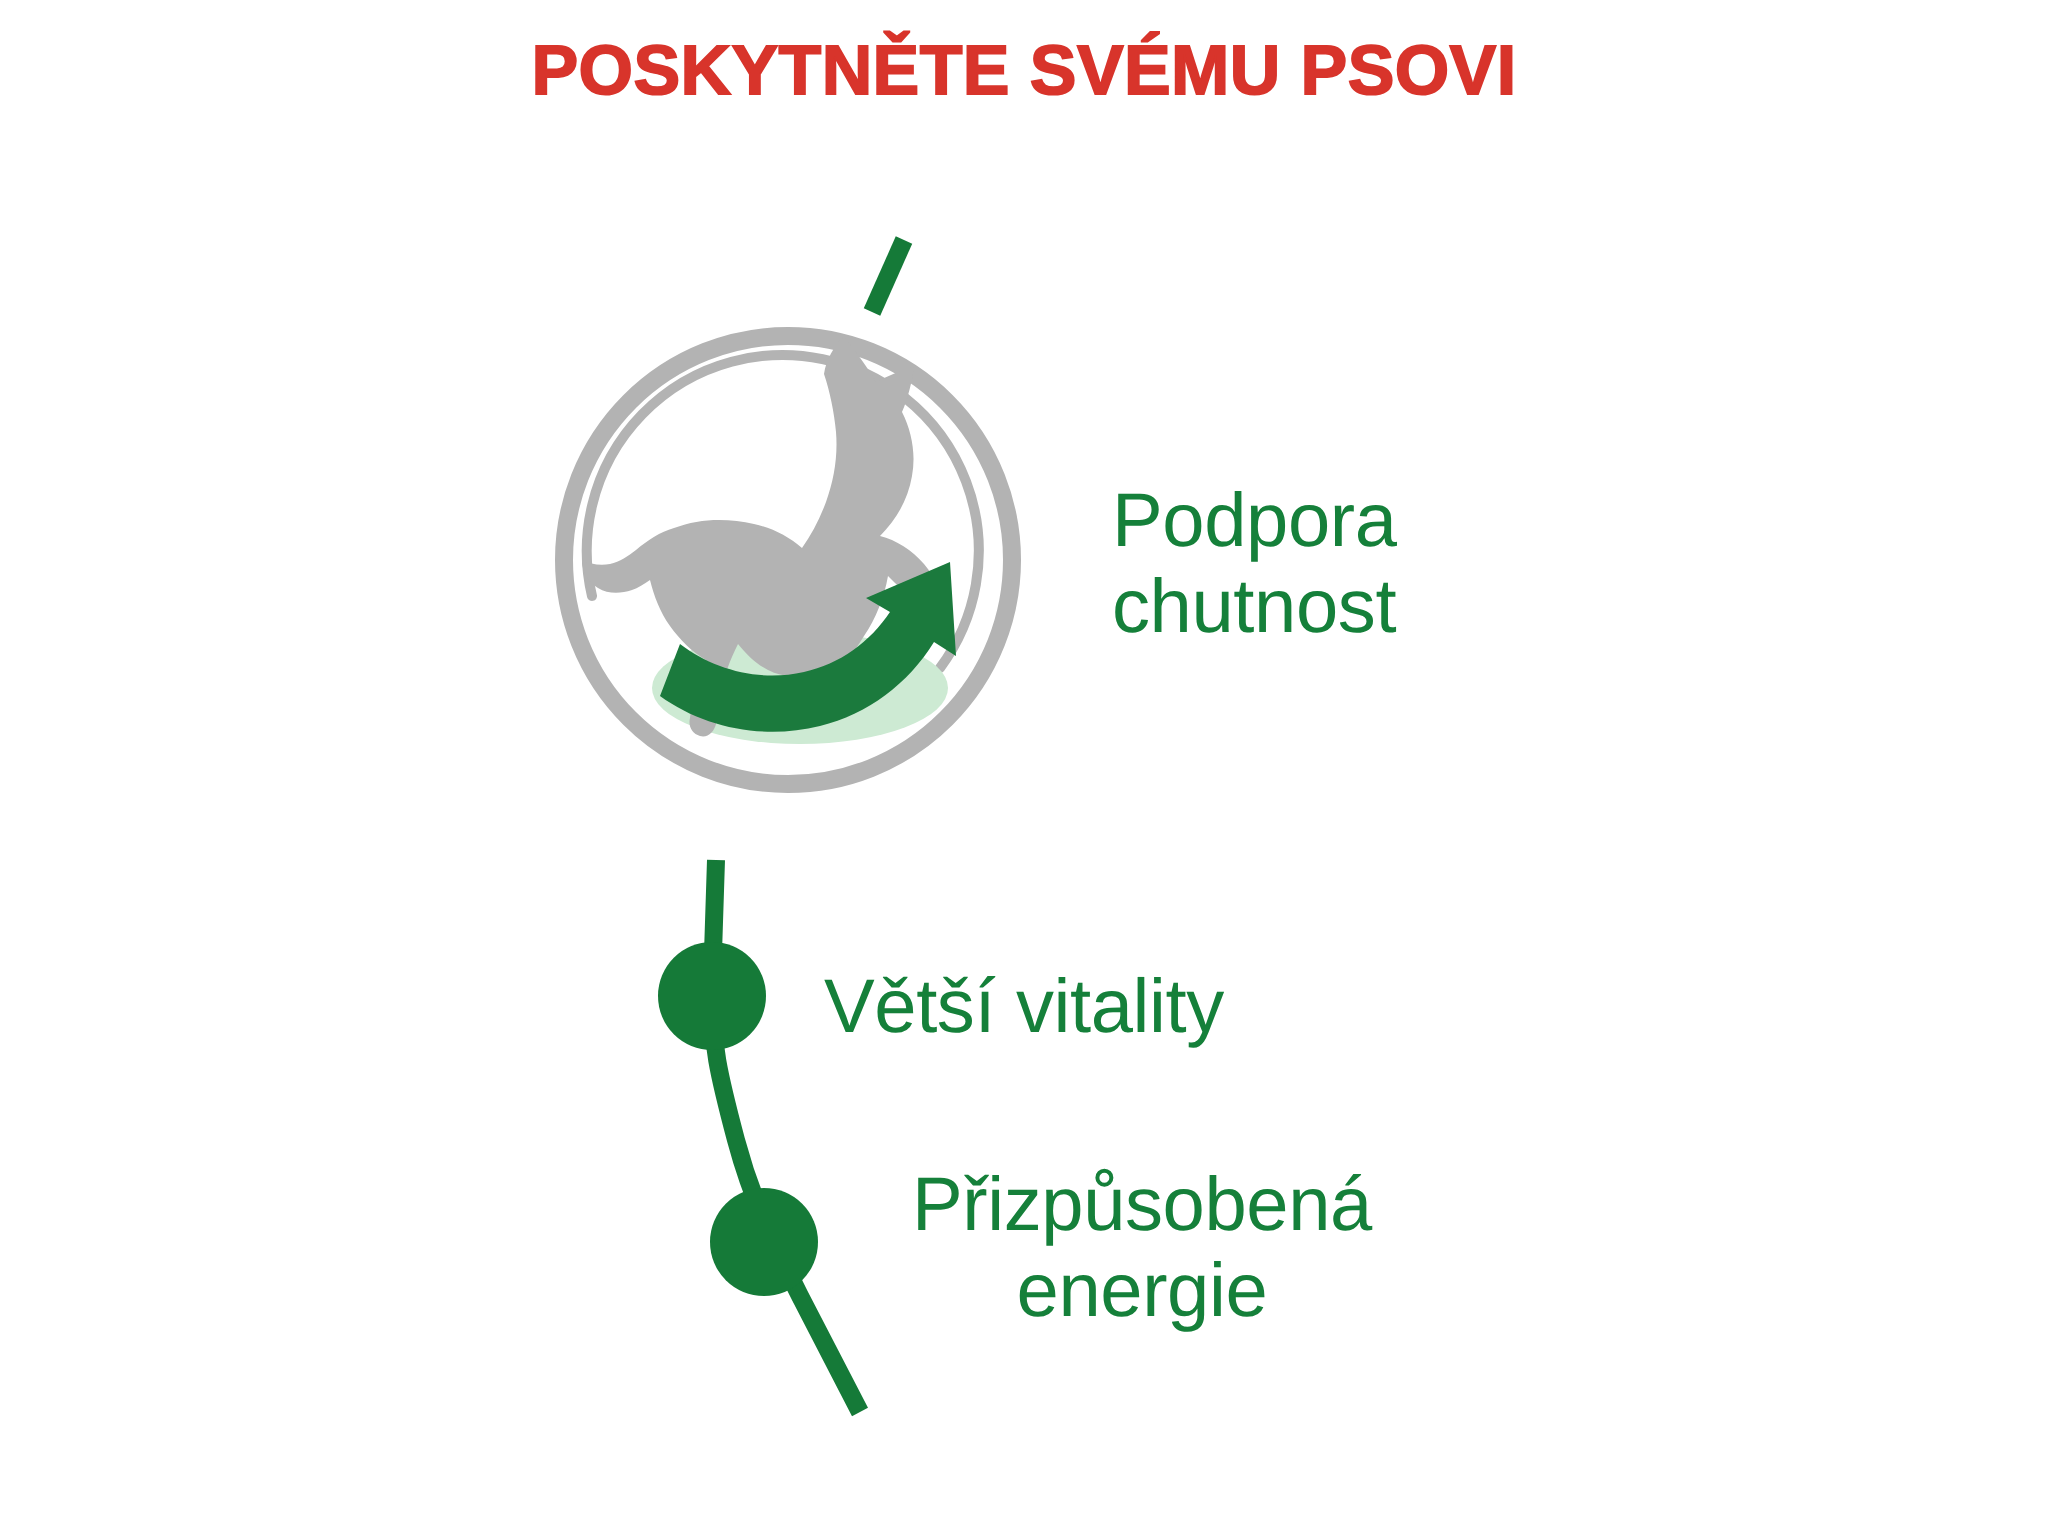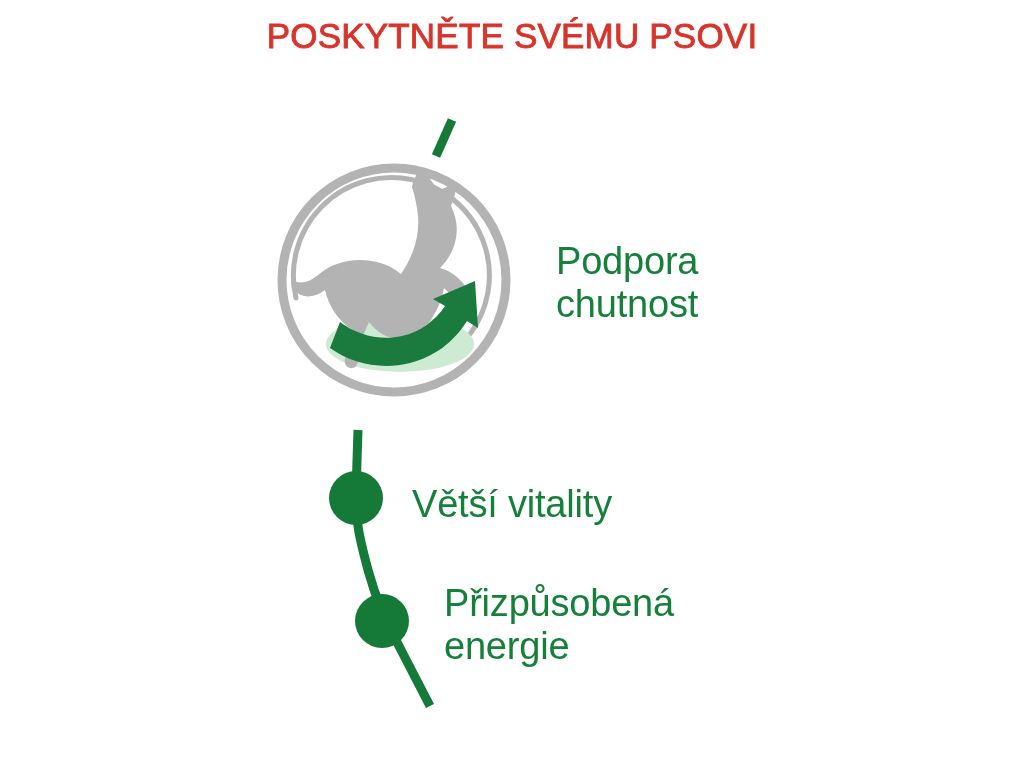--- a/index.html
+++ b/index.html
@@ -19,21 +19,21 @@
 
   
   .headline {
     position: absolute;
     left: 0;
     top: 16px;
     width: 1024px;
     text-align: center;
     color: #d8342b;
     font-family: "Liberation Sans", "DejaVu Sans", sans-serif;
-    font-weight: 400;
+    font-weight: 700;
     font-size: 35px;
     line-height: 1.16;
     letter-spacing: 0.2px;
     text-transform: uppercase;
     -webkit-text-stroke: 0.9px #d8342b;
   }
   .headline .hl-line { display: block; white-space: nowrap; }
 
   
   .badge {
@@ -62,21 +62,21 @@
     color: #15803a;
     font-family: "Liberation Sans", "DejaVu Sans", sans-serif;
     font-weight: 400;
     font-size: 38px;
     line-height: 1.13;
     letter-spacing: -0.2px;
     white-space: pre-line;
   }
   .benefit-1 { left: 556px; top: 240px; }
   .benefit-2 { left: 412px; top: 483px; }
-  .benefit-3 { left: 444px; top: 582px; }
+  .benefit-3 { left: 456px; top: 582px; text-align: center; }
 
   
   .footer {
     position: absolute;
     left: 0;
     top: 690px;
     width: 1024px;
     height: 78px;
   }
 </style>

